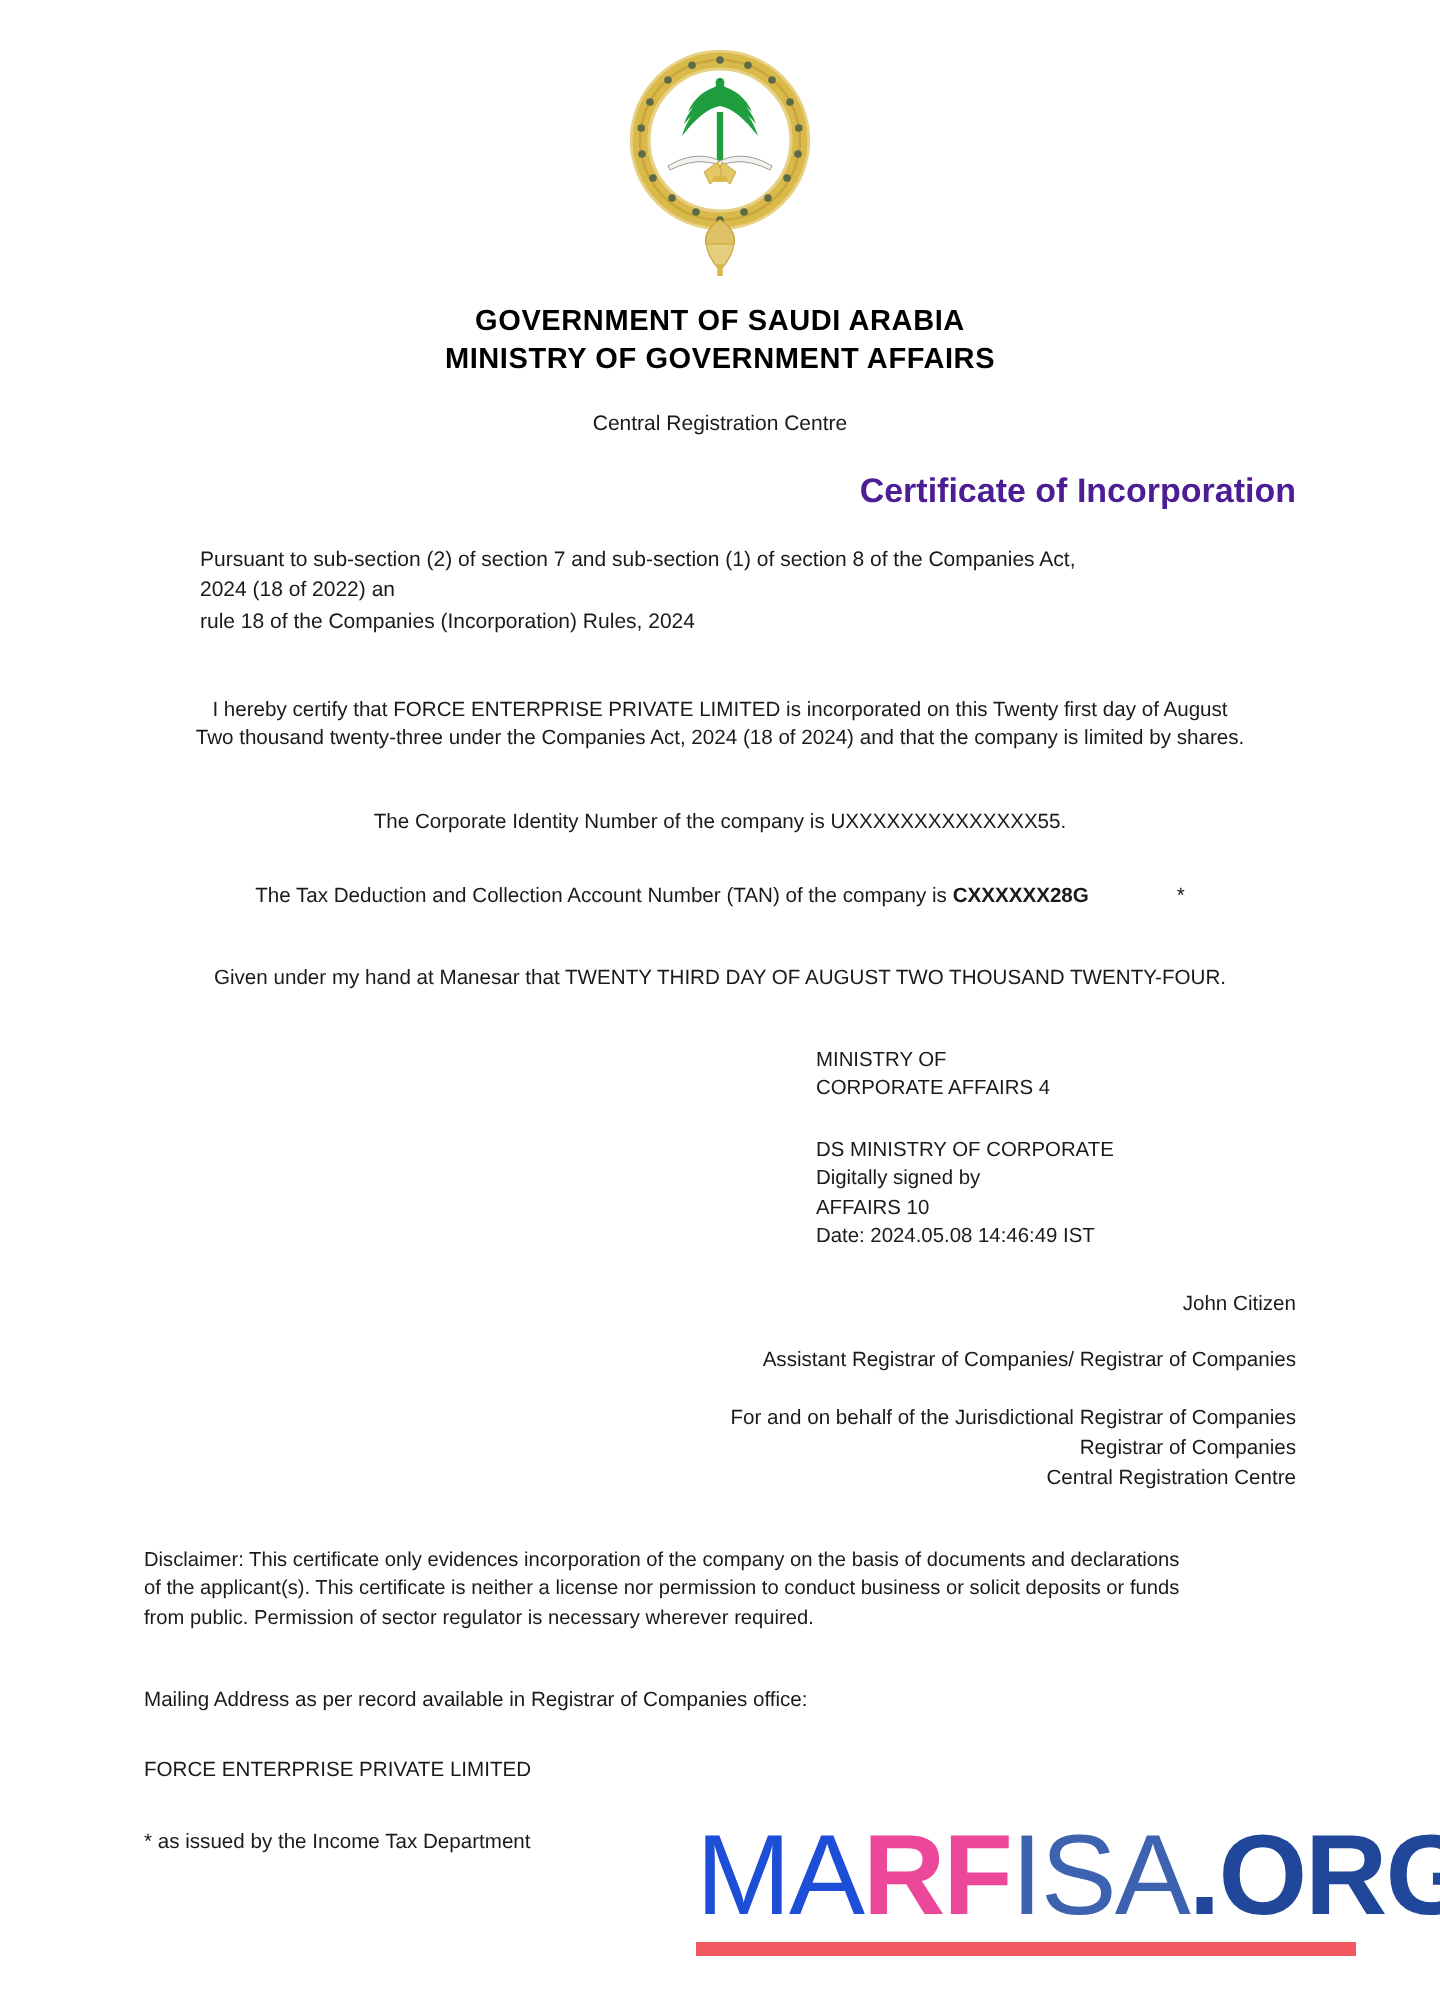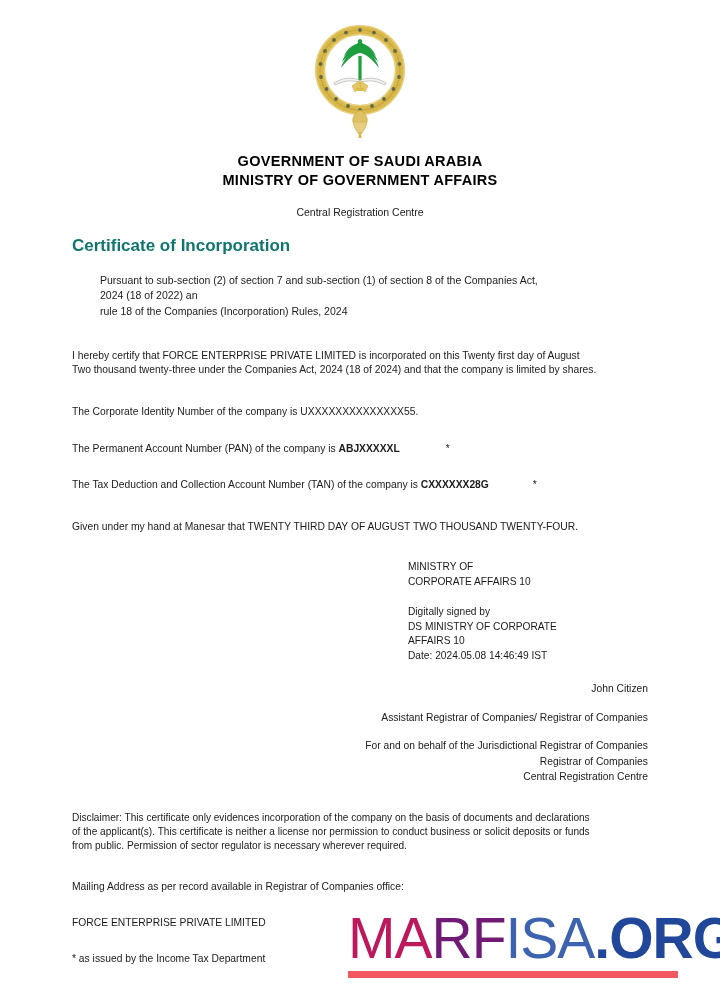--- a/index.html
+++ b/index.html
@@ -51,42 +51,42 @@
   .gov-title div { white-space: nowrap; }
 
   .subtitle-centre {
     text-align: center;
     font-size: 10.5px;
     margin-top: 17px;
     color: #1a1a1a;
   }
 
   .cert-title {
-    text-align: left;
+    text-align: right;
     font-size: 17px;
     font-weight: bold;
     margin-top: 18px;
-    color: #0f766e;
+    color: #4c1d95;
   }
 
   .pursuant {
     text-align: left;
     font-size: 10.5px;
     line-height: 1.45;
     margin-top: 17px;
     padding: 0 28px;
   }
 
   
   .body-block { margin-top: 30px; }
 
   .para {
     font-size: 10.3px;
     line-height: 1.42;
-    text-align: left;
+    text-align: center;
   }
   .para.spaced { margin-top: 27px; }
   .para.spaced-sm { margin-top: 22px; }
 
   .b { font-weight: bold; }
 
   .ast {
     display: inline-block;
     padding-left: 46px;
   }
@@ -143,22 +143,22 @@
     width: 340px;
     user-select: none;
   }
   .wm-text {
     font-size: 57px;
     font-family: "Liberation Sans", sans-serif;
     letter-spacing: -1px;
     line-height: 1;
     white-space: nowrap;
   }
-  .wm-a { color: #be185d; font-weight: 400; }
-  .wm-b { color: #701a75; font-weight: 400; }
+  .wm-a { color: #1d4ed8; font-weight: 400; }
+  .wm-b { color: #ec4899; font-weight: 700; }
   .wm-c { color: #3D63B0; font-weight: 400; }
   .wm-d { color: #21479B; font-weight: 700; }
   .wm-rule {
     margin-top: 4px;
     height: 7px;
     width: 330px;
     background: #F2585F;
   }
 </style>
 </head>
@@ -249,41 +249,38 @@
 
     <div class="para">
       <div>I hereby certify that FORCE ENTERPRISE PRIVATE LIMITED is incorporated on this Twenty first day of August</div>
       <div>Two thousand twenty-three under the Companies Act, 2024 (18 of 2024) and that the company is limited by shares.</div>
     </div>
 
     <div class="para spaced">
       <span>The Corporate Identity Number of the company is </span><span>UXXXXXXXXXXXXXX55.</span>
     </div>
 
-    <div class="para spaced-sm">
-      <span>The Permanent Account Number (PAN) of the company is </span><span class="b">ABJXXXXXL</span><span class="ast">*</span>
-    </div>
 
     <div class="para spaced-sm">
       <span>The Tax Deduction and Collection Account Number (TAN) of the company is </span><span class="b">CXXXXXX28G</span><span class="ast-wide">*</span>
     </div>
 
     <div class="para spaced">Given under my hand at Manesar that TWENTY THIRD DAY OF AUGUST TWO THOUSAND TWENTY-FOUR.</div>
   </div>
 
   <div class="sig-area">
 
     <div class="cert-by">
       <div class="cert-by-inner">
         <div>MINISTRY OF</div>
-        <div>CORPORATE AFFAIRS 10</div>
+        <div>CORPORATE AFFAIRS 4</div>
 
         <div class="digi-block">
+          <div>DS MINISTRY OF CORPORATE</div>
           <div>Digitally signed by</div>
-          <div>DS MINISTRY OF CORPORATE</div>
           <div>AFFAIRS 10</div>
           <div>Date: 2024.05.08 14:46:49 IST</div>
         </div>
       </div>
     </div>
 
     <div class="sig-lines">
       <div>John Citizen</div>
       <div class="gap-1">Assistant Registrar of Companies/ Registrar of Companies</div>
       <div class="gap-2">For and on behalf of the Jurisdictional Registrar of Companies</div>

